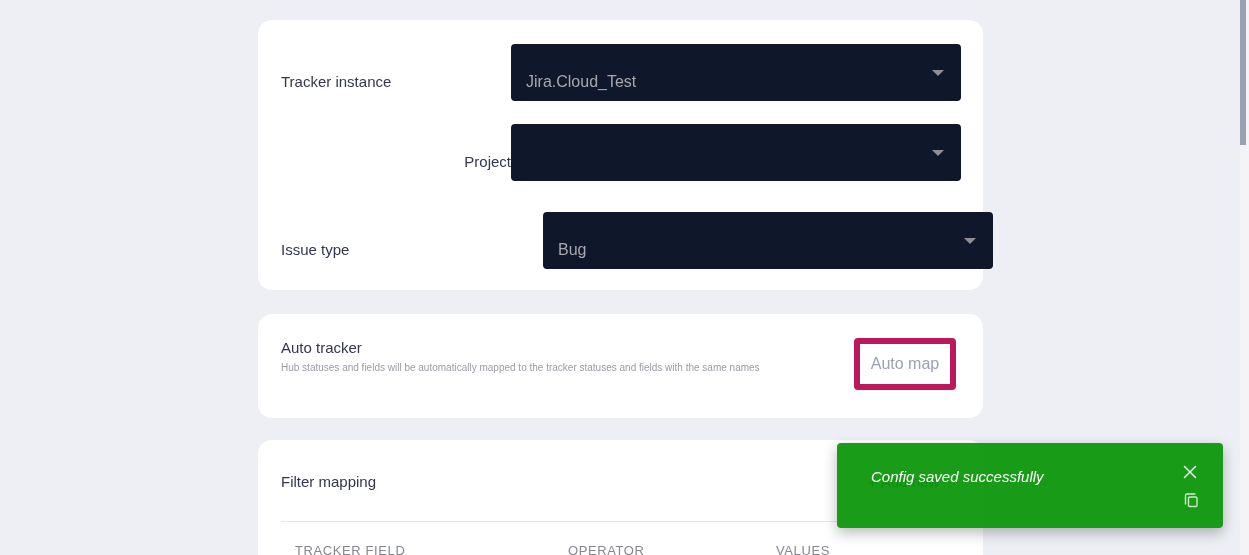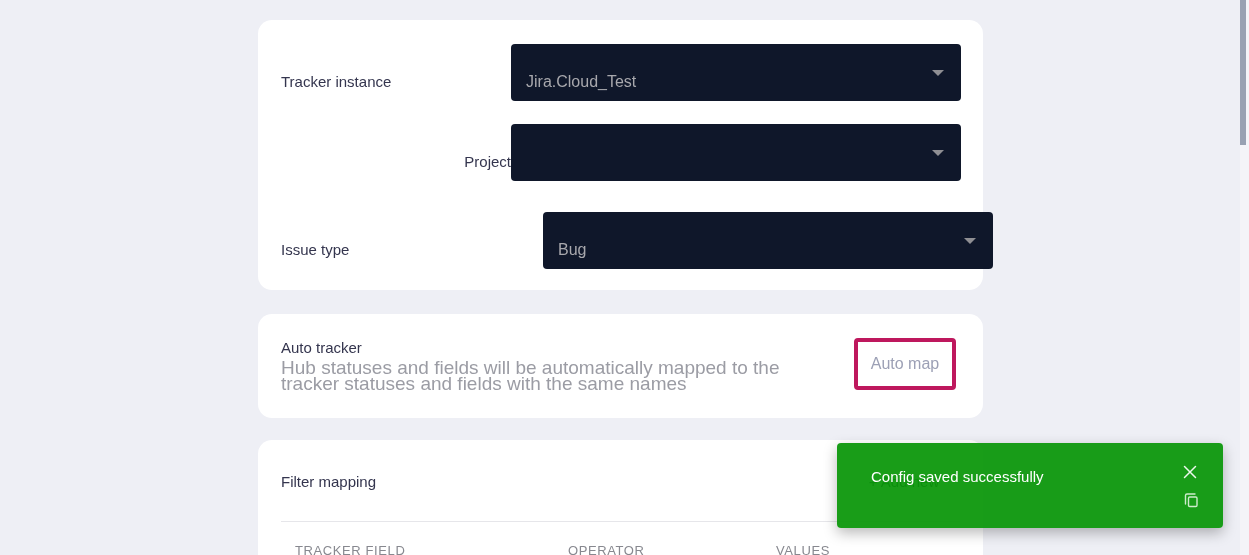--- a/index.html
+++ b/index.html
@@ -31,24 +31,24 @@
     position:absolute;right:17px;top:50%;margin-top:-3px;
     width:0;height:0;border-left:6px solid transparent;border-right:6px solid transparent;
     border-top:6px solid #8f8f93;
   }
 
   
   .card-title{position:absolute;left:23px;font-size:15px;color:#34354e;}
   #automap-title{top:25px;}
   #automap-desc{
     position:absolute;left:23px;top:46px;width:550px;
-    font-size:19px;line-height:16px;color:#9b9ca4;
+    font-size:10px;line-height:16px;color:#9b9ca4;
   }
   .outline-btn{
-    position:absolute;background:#ffffff;border:4px solid #be185d;border-radius:4px;
+    position:absolute;background:#ffffff;border:6px solid #be185d;border-radius:4px;
     font-family:"Liberation Sans", sans-serif;
     font-size:16px;color:#9ca0b5;cursor:pointer;
   }
   #automap-btn{left:596px;top:24px;width:102px;height:52px;}
 
   
   #filter-title{top:33px;}
   #addnew-btn{
     position:absolute;left:594px;top:16px;width:104px;height:50px;
     background:transparent;border:none;font-family:"Liberation Sans", sans-serif;
@@ -63,21 +63,21 @@
   #col-operator{left:310px;}
   #col-values{left:518px;}
 
   
   #toast{
     position:absolute;left:837px;top:443px;width:386px;height:85px;border-radius:4px;
     background:rgba(8,150,6,0.93);
     box-shadow:0 5px 14px rgba(0,0,0,0.28);
   }
   #toast-message{
-    position:absolute;left:34px;top:25px;font-size:15px;color:#ffffff;white-space:nowrap;
+    position:absolute;left:34px;top:25px;font-size:15px;color:#ffffff;white-space:nowrap;font-style:italic;
   }
   .toast-icon{position:absolute;width:18px;height:18px;cursor:pointer;}
   #toast-close{left:344px;top:20px;}
   #toast-copy{left:345px;top:48px;}
 
   
   #scroll-track{position:absolute;right:0;top:0;width:9px;height:555px;background:#f4f4f8;}
   #scroll-thumb{position:absolute;right:3px;top:0;width:6px;height:145px;background:#98a1b2;cursor:pointer;}
 </style>
 </head>

